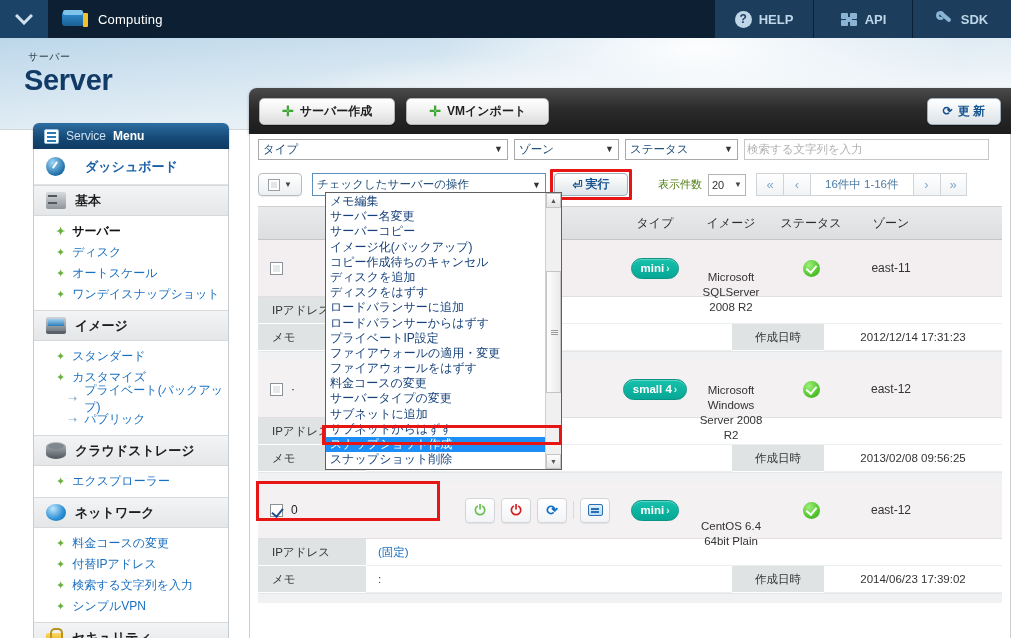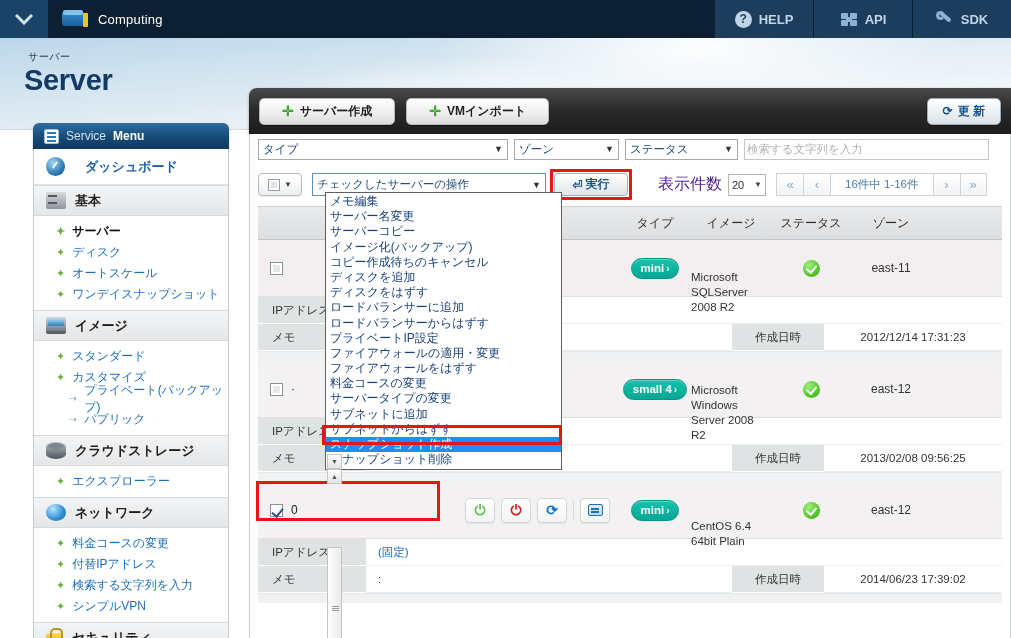--- a/index.html
+++ b/index.html
@@ -263,21 +263,21 @@
   }
   .exec-btn{
     width:74px;height:23px;border:1px solid #9fb0bc;border-radius:4px;
     background:linear-gradient(#ffffff,#eef1f3 55%,#dde4e9);
     display:flex;align-items:center;justify-content:center;gap:3px;
     font-size:12px;font-weight:bold;color:#14538f;
   }
   .pager{
     margin-left:26px; display:flex;align-items:center;gap:6px;
   }
-  .pager-label{ font-size:16px;color:#4c1d95; }
+  .pager-label{ font-size:11px;color:#4d7c0f; }
   .pg-count{
     width:38px;height:22px;border:1px solid #b0b5b9;background:#fff;
     display:flex;align-items:center;justify-content:space-between;
     padding:0 3px;font-size:11px;color:#333;
   }
   .pg-group{ display:flex; margin-left:4px; }
   .pg-btn{
     height:23px;min-width:27px;padding:0 7px;
     border:1px solid #cfd4d8; border-right:none;
     background:linear-gradient(#ffffff,#f1f3f5);
@@ -290,21 +290,20 @@
   }
 
   
   .dropdown{
     position:absolute; left:75px; top:28px;
     width:237px; height:278px;
     background:#ffffff; border:1px solid #5f5f5f;
     z-index:70;
     display:flex;
     font-size:12px;
-    flex-direction:column;
   }
   .dd-list{
     flex:1; overflow:hidden; padding-top:1px;
   }
   .dd-item{
     height:15.2px; line-height:15.2px;
     padding-left:4px; color:#16417a; white-space:nowrap;
   }
   .dd-item.selected{
     background:#1c8ef6; color:#ffffff;
@@ -359,21 +358,21 @@
     background:#f3eff1;
     border-bottom:1px solid #e2dde0;
     display:flex; align-items:center;
     font-size:12px;color:#222;
   }
   .srow-main.white{ background:#f4f1f3; }
   .cell{ display:flex;align-items:center;justify-content:center;height:100%; }
   .c-name{ width:198px; justify-content:flex-start; padding-left:12px; gap:8px;}
   .c-act{ width:163px; gap:6px; }
   .c-type{ width:72px; }
-  .c-img{ width:80px; text-align:left; line-height:15px; font-size:11.5px; color:#333;margin-top:48px;}
+  .c-img{ width:80px; text-align:center; line-height:15px; font-size:11.5px; color:#333;margin-top:48px;}
   .c-status{ width:80px; }
   .c-zone{ width:80px; font-size:12px;color:#333; }
 
   .rowchk{
     width:13px;height:13px;border:1px solid #8b9197;background:#fff;
     position:relative; flex:none;
   }
   .rowchk::after{content:"";position:absolute;inset:2px;background:#e6e9eb;}
   .rowchk.checked::after{ background:#fff; }
   .rowchk.checked::before{

